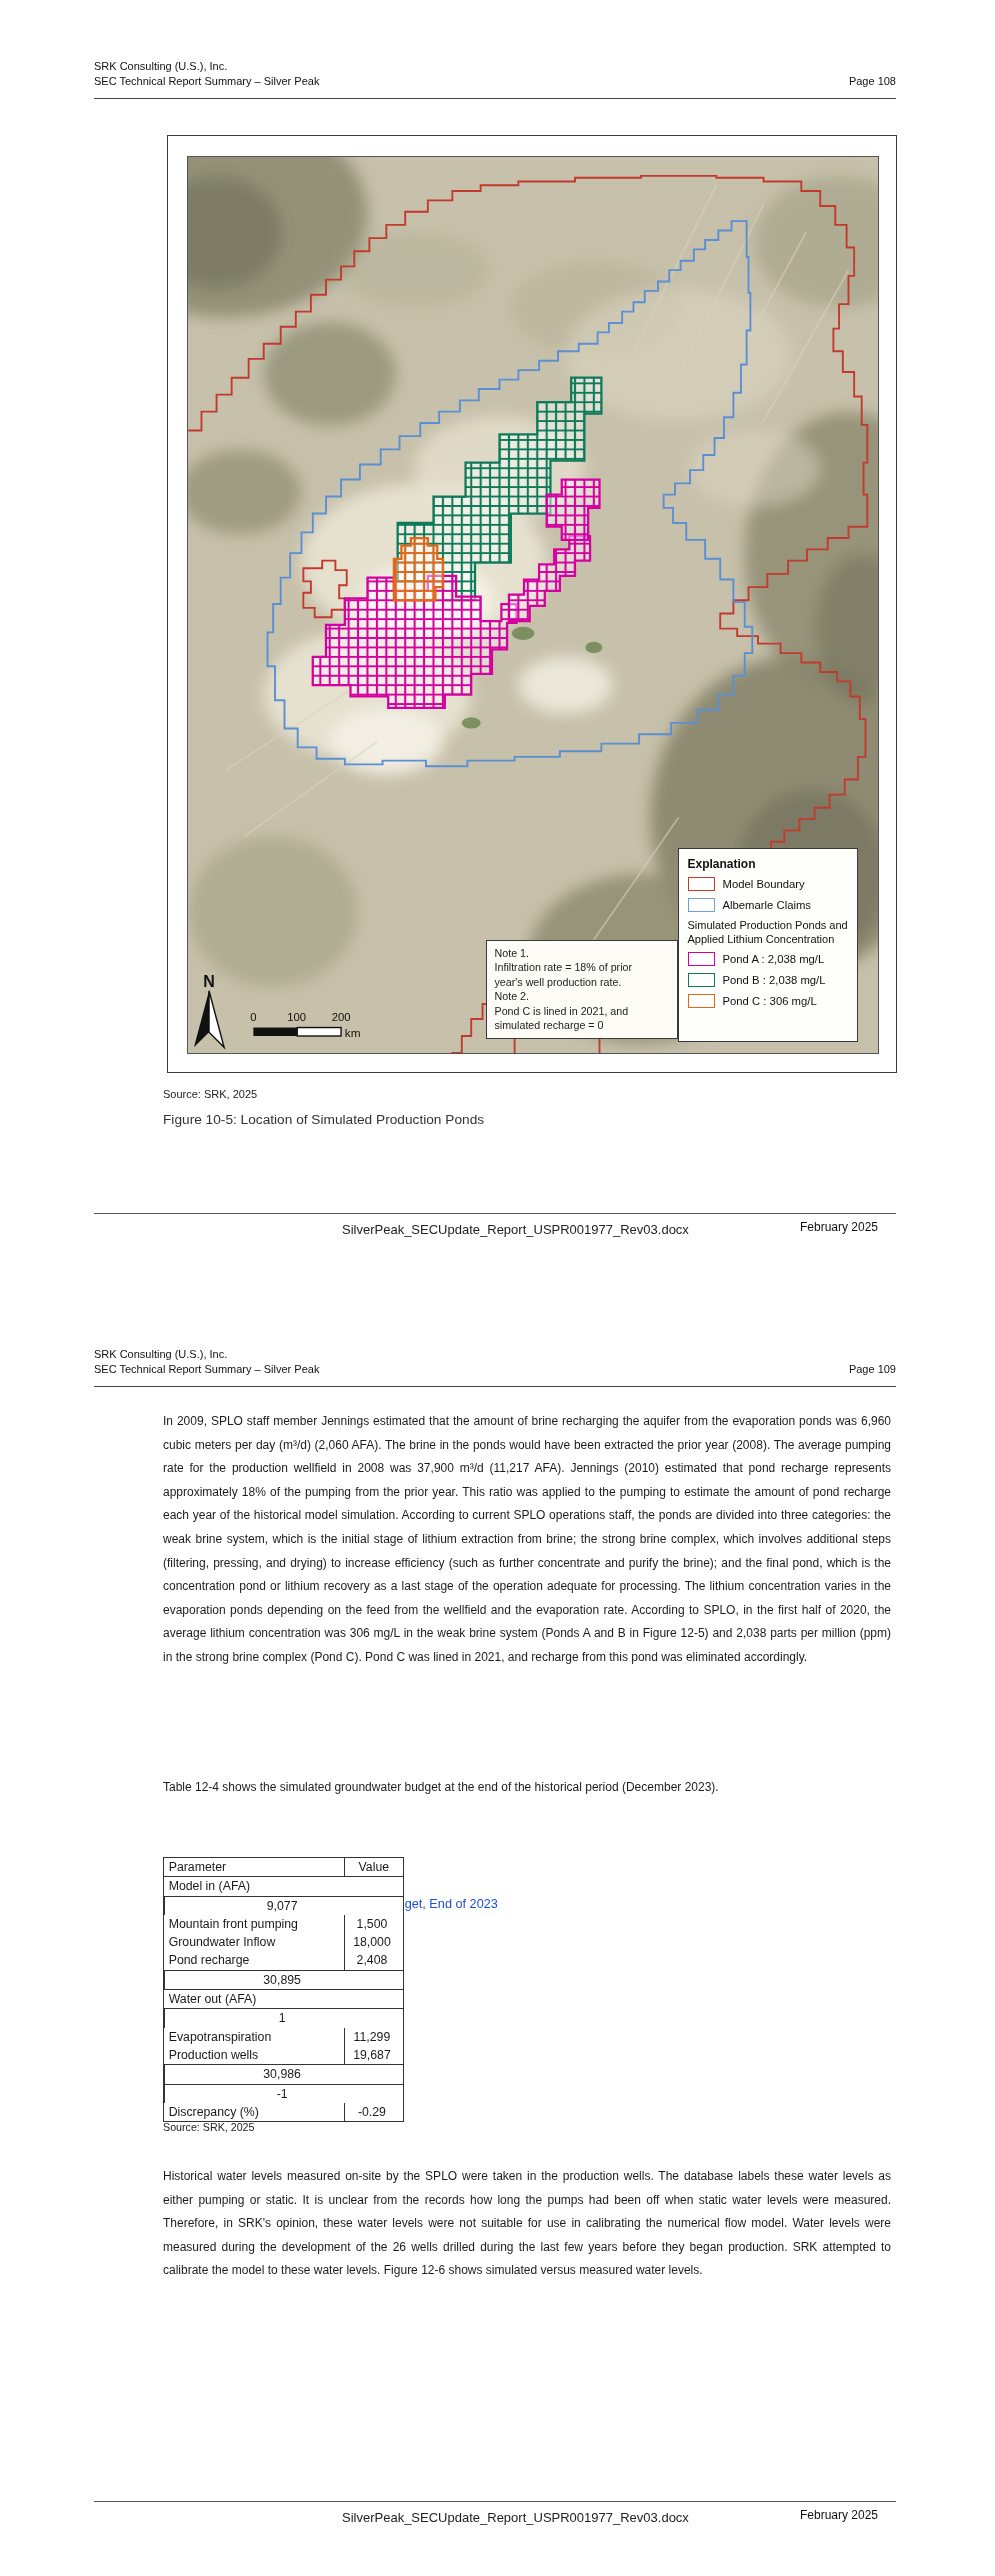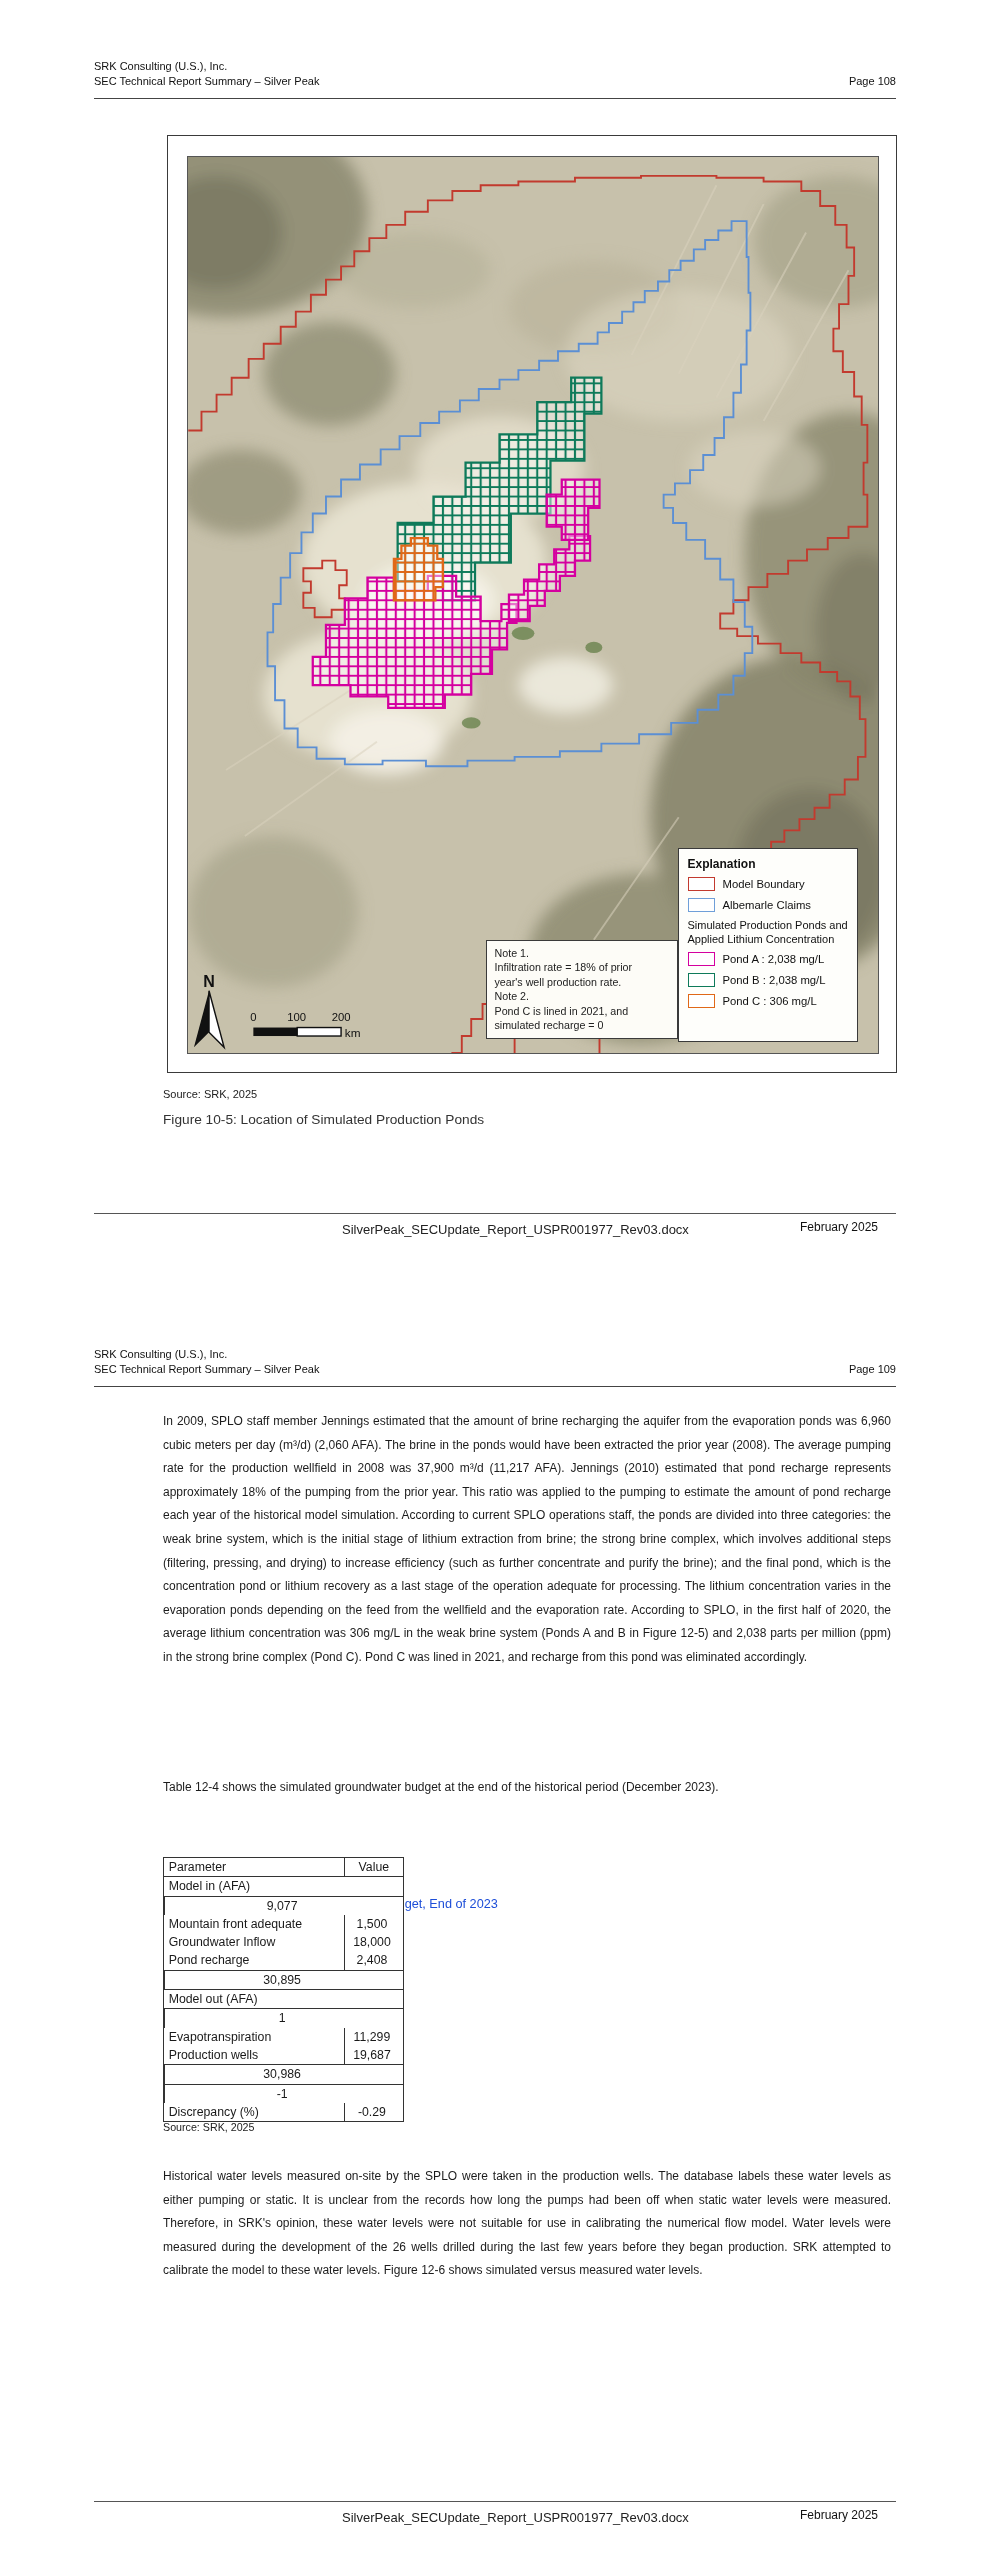--- a/index.html
+++ b/index.html
@@ -210,37 +210,37 @@
   </div>
   <div class="trow bt">
     <div class="c1">Model in (AFA)</div>
     <div class="c2"></div>
   </div>
   <div class="trow bt">
     <div class="c1">Decrease in storage</div>
     <div class="c2">9,077</div>
   </div>
   <div class="trow">
-    <div class="c1">Mountain front adequate</div>
+    <div class="c1">Mountain front pumping</div>
     <div class="c2">1,500</div>
   </div>
   <div class="trow">
     <div class="c1">Groundwater Inflow</div>
     <div class="c2">18,000</div>
   </div>
   <div class="trow">
     <div class="c1">Pond recharge</div>
     <div class="c2">2,408</div>
   </div>
   <div class="trow bt">
     <div class="c1">Total In</div>
     <div class="c2">30,895</div>
   </div>
   <div class="trow bt">
-    <div class="c1">Model out (AFA)</div>
+    <div class="c1">Water out (AFA)</div>
     <div class="c2"></div>
   </div>
   <div class="trow bt">
     <div class="c1">Increase in storage</div>
     <div class="c2">1</div>
   </div>
   <div class="trow">
     <div class="c1">Evapotranspiration</div>
     <div class="c2">11,299</div>
   </div>

